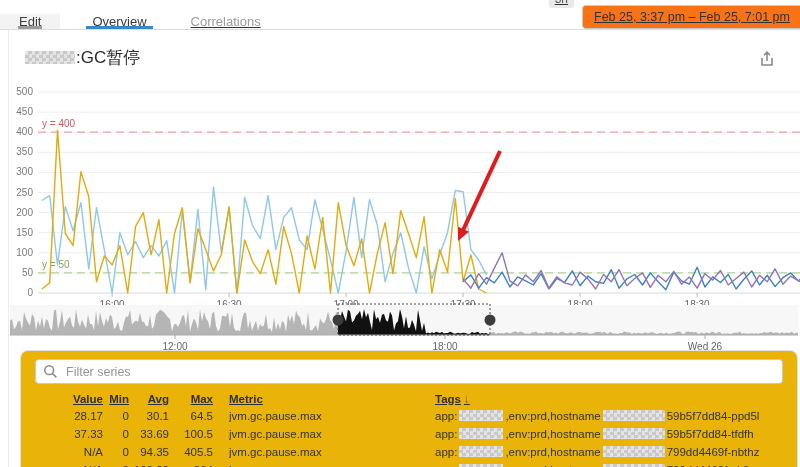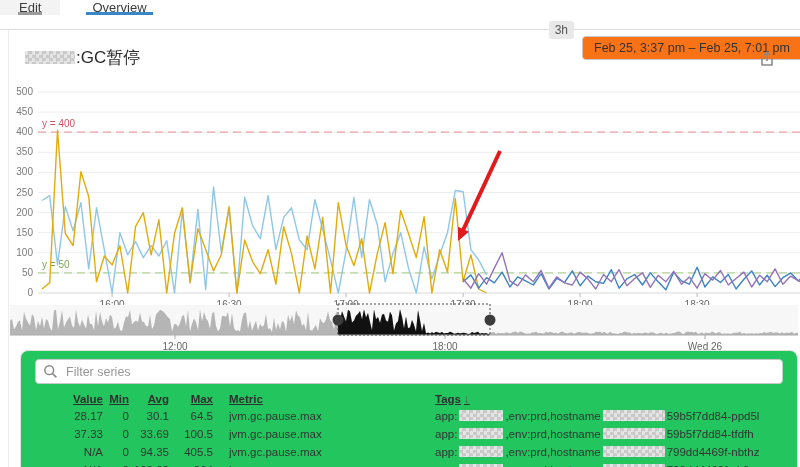--- a/index.html
+++ b/index.html
@@ -2,21 +2,21 @@
 <html><head>
 <meta charset="utf-8">
 <style>
   * { margin:0; padding:0; box-sizing:border-box; }
   html,body { width:800px; height:467px; overflow:hidden; background:#fff;
     font-family:"Liberation Sans", sans-serif; color:#333; }
   .stage { position:relative; width:800px; height:467px; }
 
   
   .tabbar { position:absolute; top:0; left:0; right:0; height:30px; background:#fff;
-    border-bottom:1px solid #dcdcdc; display:flex; align-items:flex-start; }
+    border-bottom:1px solid #dcdcdc; display:flex; align-items:flex-end;text-decoration:underline; }
   .tab { position:relative; display:flex; align-items:center; padding:0 16px;
     font-size:13px; color:#3c3c3c; cursor:pointer; }
   .tab-edit { background:#f3f3f3; padding:0 19px; }
   .tab-edit::after { content:""; position:absolute; left:50%; transform:translateX(-50%);
     bottom:0; width:24px; height:3px; background:#9c9c9c; }
   .tab-overview { margin-left:16px; }
   .tab-overview::after { content:""; position:absolute; left:10px; right:10px; bottom:0;
     height:3px; background:#3a87c8; }
   .tab-correlations { margin-left:12px; color:#9b9b9b; }
   .tabbar-right { margin-left:auto; display:flex; align-items:center; gap:8px; padding-right:0; }
@@ -39,21 +39,21 @@
   .share-btn { position:absolute; top:50px; right:24px; width:18px; height:18px; cursor:pointer; }
 
   svg text { font-family:"Liberation Sans", sans-serif; }
 
   #chart-svg { position:absolute; left:0; top:70px; }
   #minimap-svg { position:absolute; left:10px; top:303px; cursor:crosshair; }
 
   
   .legend-card { position:absolute; left:20px; top:350px; width:778px; height:117px;
     border:1px solid #e2e2e2; border-bottom:none; border-radius:8px 8px 0 0;
-    background:#22c55e; padding:8px 14px 0 14px; }
+    background:#eab308; padding:8px 14px 0 14px; }
   .filterwrap { position:relative; }
   .filter-input { width:100%; height:25px; border:1px solid #c9c9c9; border-radius:4px;
     font-size:12.5px; color:#333; padding:0 8px 0 30px; outline:none;
     font-family:"Liberation Sans", sans-serif; }
   .filter-input::placeholder { color:#969696; }
   .search-ic { position:absolute; left:8px; top:5px; }
 
   .lg-table { margin-top:6px; font-size:11.5px; }
   .lg-row { display:grid; grid-template-columns:24px 44px 26px 40px 44px 16px 206px 1fr;
     align-items:center; height:18px; white-space:nowrap; }
@@ -68,20 +68,23 @@
 <body>
 
 <div class="stage">
 
   <div class="tabbar">
     <div class="tab tab-edit">
         <span>Edit</span>
       </div>
     <div class="tab tab-overview">
         <span>Overview</span>
+      </div>
+    <div class="tab tab-correlations">
+        <span>Correlations</span>
       </div>
     <div class="tabbar-right">
       <span class="badge-3h">3h</span>
       <span class="timebox">Feb 25, 3:37 pm – Feb 25, 7:01 pm</span>
     </div>
   </div>
 
   <div class="panel"></div>
 
   <div class="titlerow">

